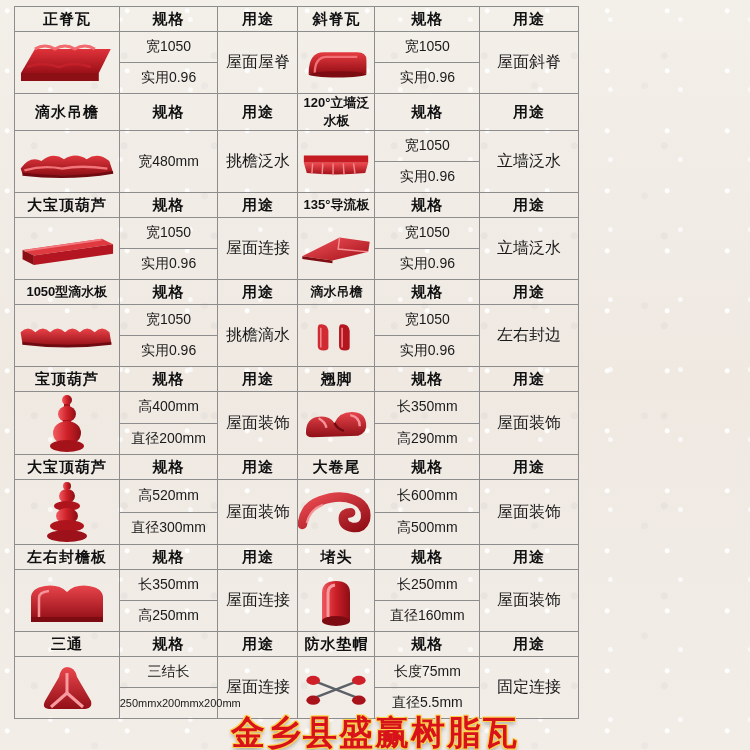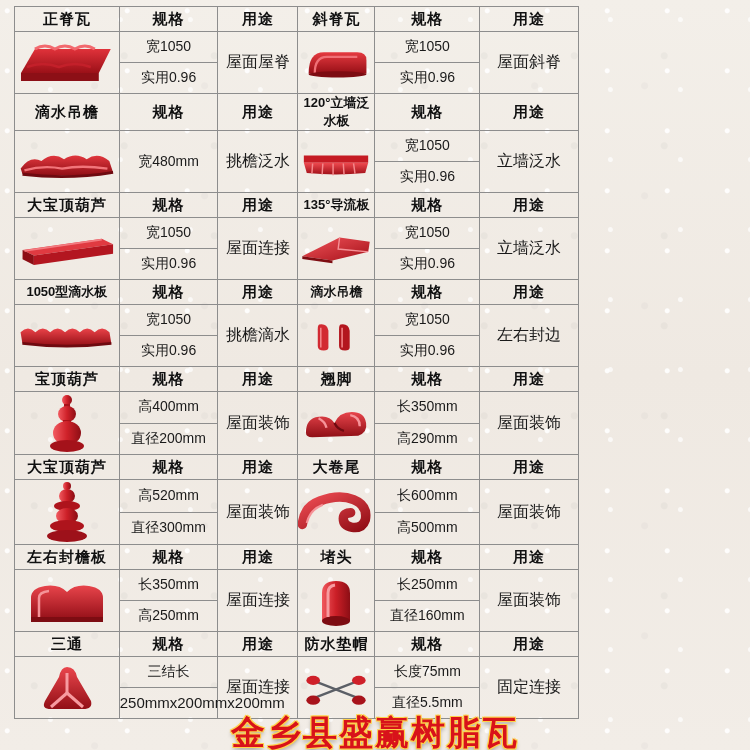--- a/index.html
+++ b/index.html
@@ -45,21 +45,21 @@
     height:24px;
     letter-spacing:1px;
     text-shadow:0 1px 0 rgba(255,255,255,.35);
   }
   .hdr.small{font-size:13px;letter-spacing:0;}
   .spec{
     font-size:14px;
     color:#1a1a1a;
     height:30px;
   }
-  .spec.small{font-size:15px;line-height:1.15;}
+  .spec.small{font-size:11px;line-height:1.15;}
   .use{
     font-size:16px;
     color:#1a1a1a;
   }
   .imgcell{
     height:60px;
     position:relative;
   }
   .prod{
     width:100%;height:100%;

